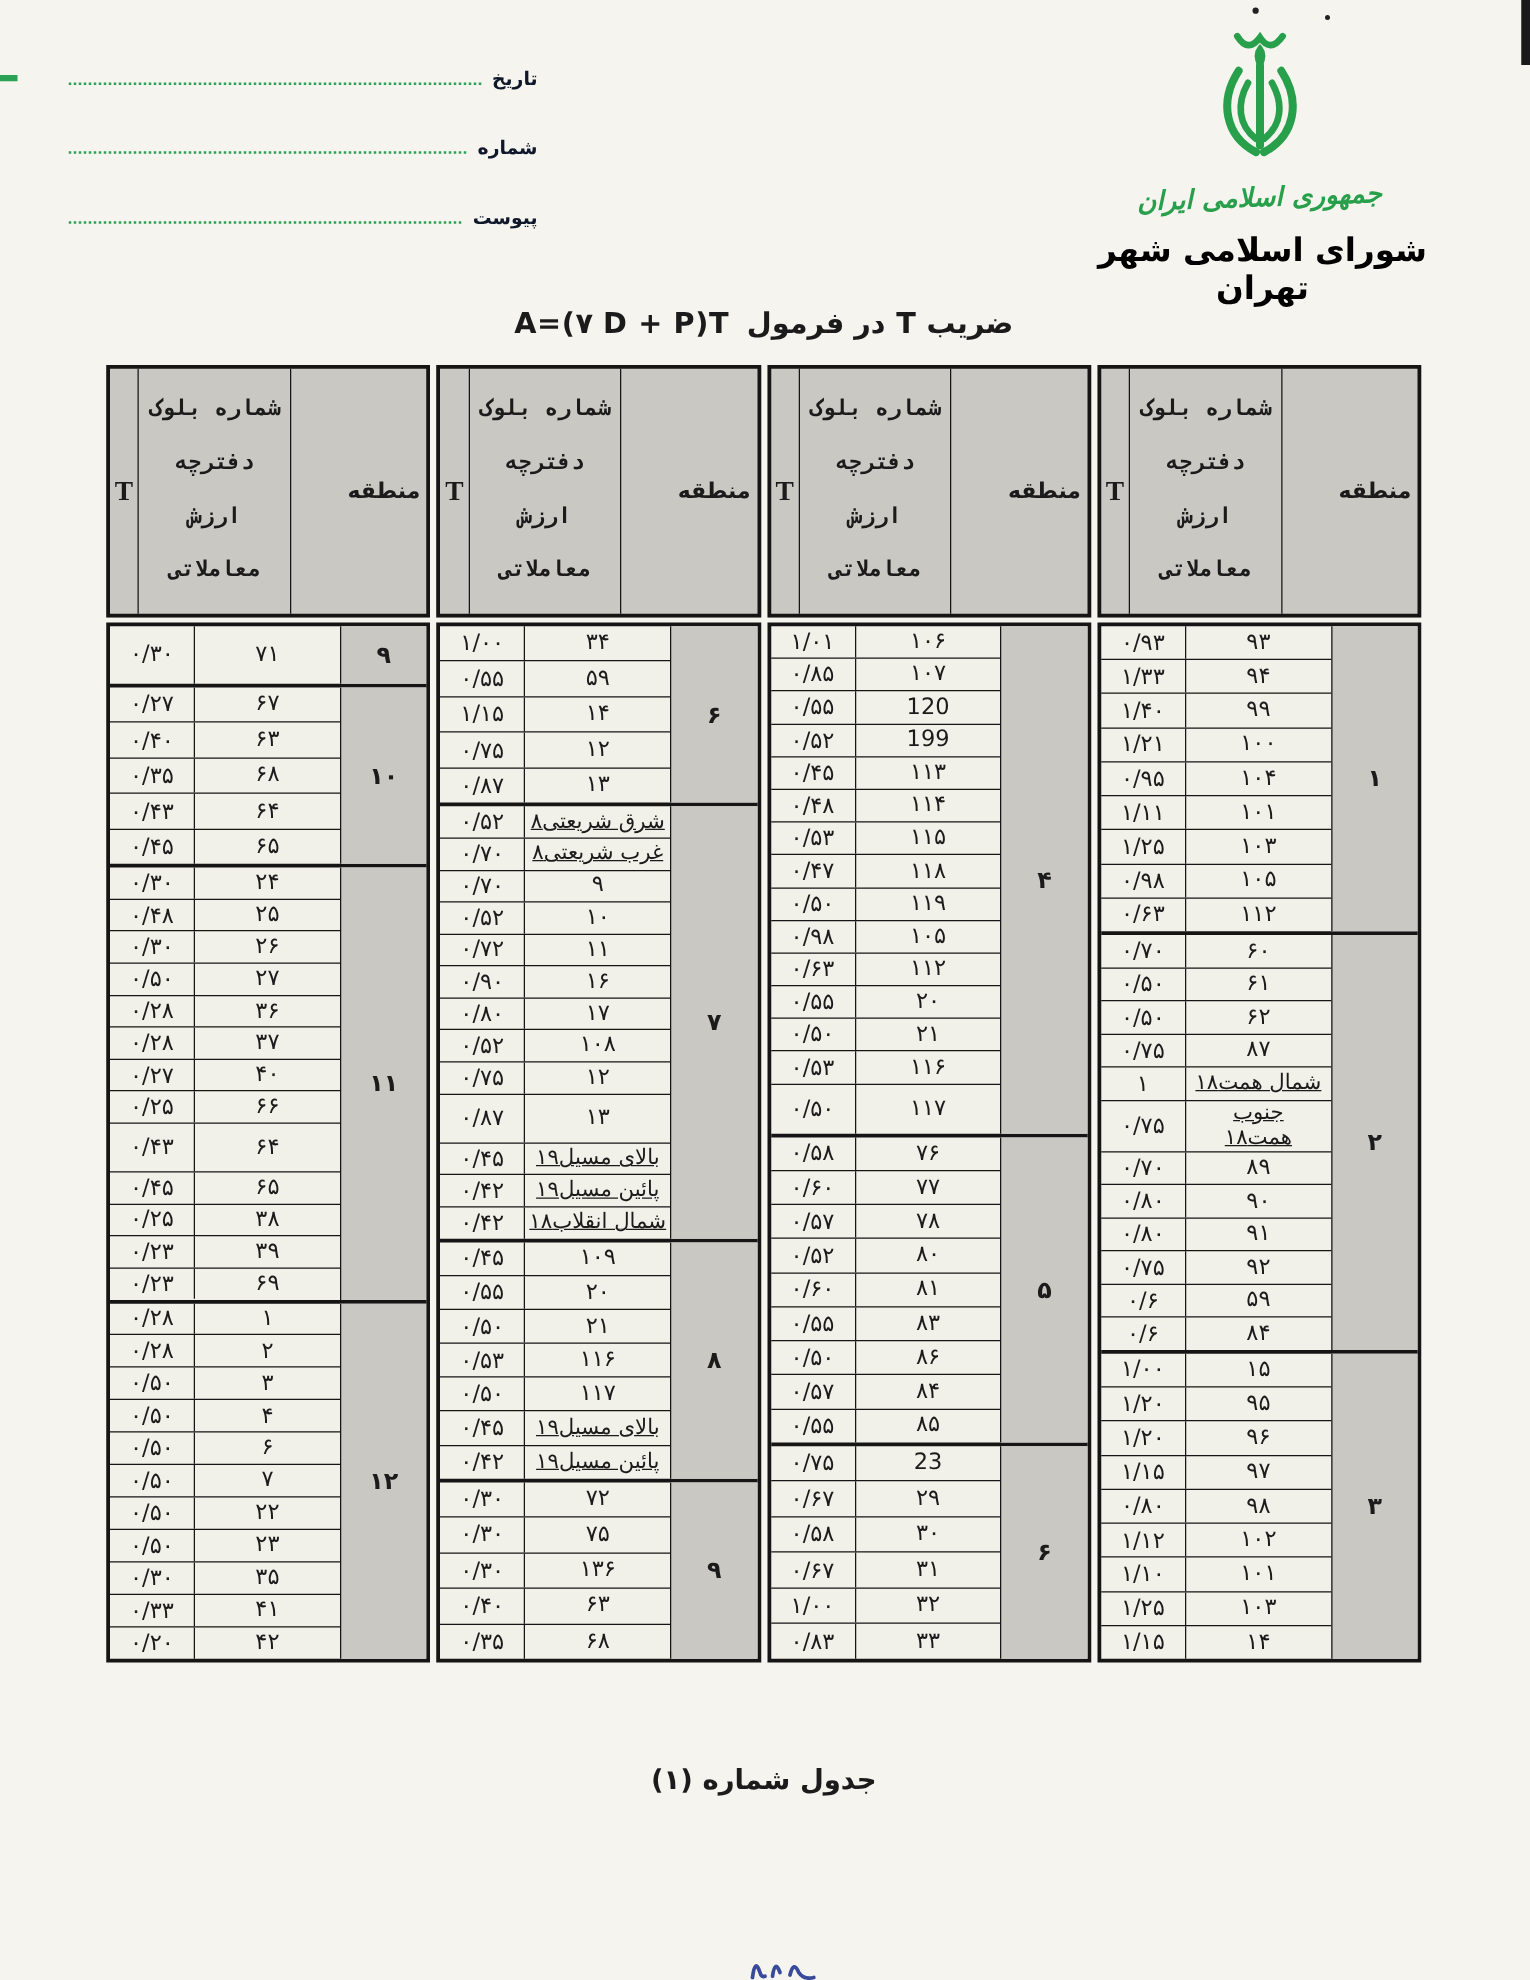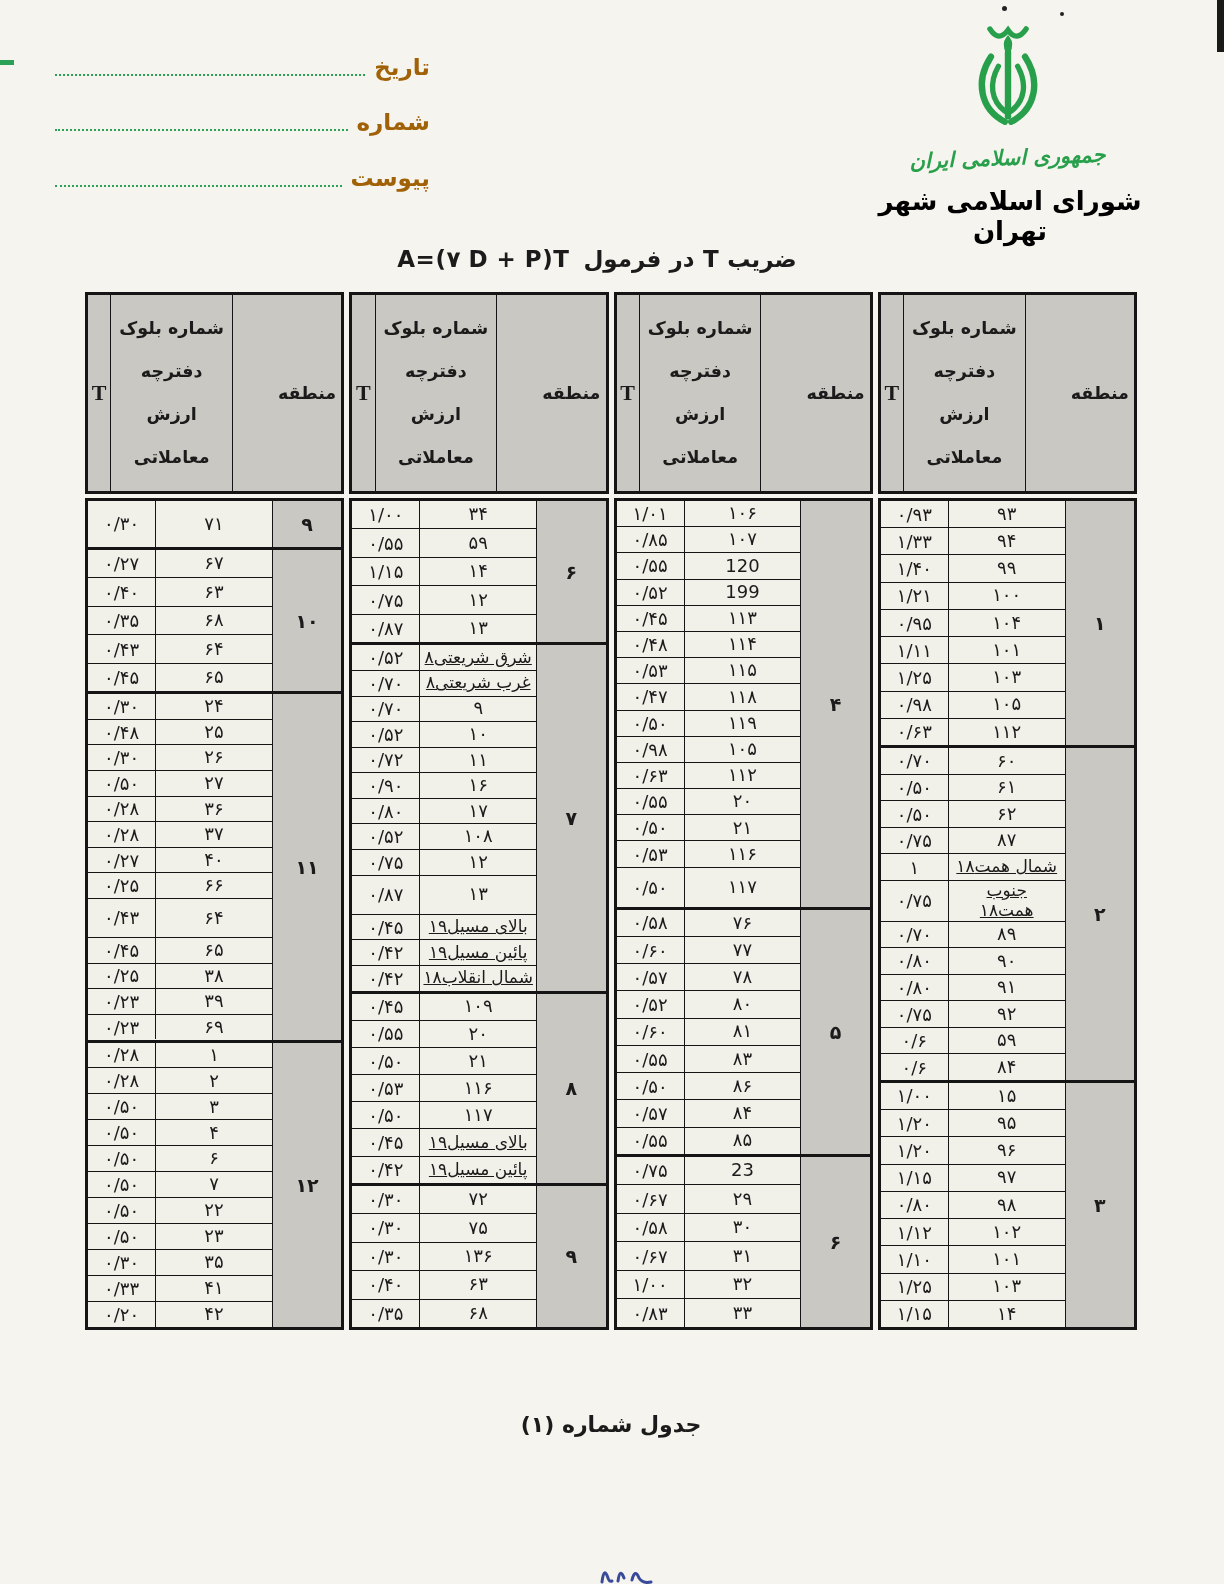--- a/index.html
+++ b/index.html
@@ -3,42 +3,42 @@
 <meta charset="utf-8">
 <style>
   html,body{margin:0;padding:0;background:#e8e7e1;}
   .page{
     position:relative;width:1224px;height:1584px;margin:0 auto;
     background:#f5f4ee;overflow:hidden;
     font-family:"DejaVu Sans",sans-serif;color:#1b1b1b;
   }
   
   .field-line{position:absolute;left:55px;width:375px;display:flex;direction:rtl;align-items:flex-end;gap:9px;}
-  .field-label{color:#a16207;font-size:23px;font-weight:700;white-space:nowrap;line-height:1;}
+  .field-label{color:#0f172a;font-size:15px;font-weight:700;white-space:nowrap;line-height:1;}
   .field-dots{flex:1;border-bottom:2.5px dotted #2aa155;height:4px;margin-bottom:3px;}
   .emblem{position:absolute;left:952px;top:14px;width:112px;height:128px;}
   .org1{position:absolute;left:875px;top:146px;width:265px;text-align:center;
         color:#28a04b;font-size:21px;font-weight:700;font-style:italic;transform:rotate(-2deg);}
   .org2{position:absolute;left:855px;top:186px;width:310px;text-align:center;
         color:#000000;font-size:26px;font-weight:800;direction:rtl;}
   
-  .doc-title{position:absolute;left:71px;top:246px;width:1052px;text-align:center;
+  .doc-title{position:absolute;left:85px;top:246px;width:1052px;text-align:center;
              direction:rtl;font-size:23px;font-weight:800;letter-spacing:.5px;}
   .doc-title .formula{padding-right:6px;}
   .caption{position:absolute;left:85px;top:1412px;width:1052px;text-align:center;
            direction:rtl;font-size:22px;font-weight:800;}
   
   .tbl{position:absolute;left:85px;top:292px;width:1052px;height:1038px;
        display:flex;direction:rtl;gap:5px;}
   .group{flex:1 1 0;display:flex;flex-direction:column;gap:4px;min-width:0;}
   .g-header{height:196px;flex:0 0 auto;border:3.5px solid #151515;background:#c9c8c3;
             display:flex;direction:rtl;}
   .hc{display:flex;align-items:center;justify-content:center;font-weight:700;font-size:17.5px;min-width:0;}
   .zone-h{width:27%;border-left:1.8px solid #151515;padding-left:40px;}
-  .block-h{width:46%;border-left:1.8px solid #151515;flex-direction:column;justify-content:space-around;padding:12px 2px;}
+  .block-h{width:46%;border-left:1.8px solid #151515;flex-direction:column;justify-content:space-around;padding:12px 2px;font-family:Liberation Mono, monospace;}
   .t-h{flex:1;font-family:"Liberation Serif","DejaVu Serif",serif;font-size:22px;}
   .bh-line{line-height:1;}
   .g-body{flex:1;border:3.5px solid #151515;background:#f1f0e9;
           display:flex;flex-direction:column;min-height:0;}
   .region{display:flex;direction:rtl;min-height:0;}
   .region:not(:last-child){border-bottom:3.5px solid #151515;}
   .zone-cell{width:27%;background:#c9c8c3;border-left:1.8px solid #151515;
              display:flex;align-items:center;justify-content:center;}
   .zone-label{font-size:19px;font-weight:700;}
   .rows{flex:1;display:flex;flex-direction:column;min-width:0;min-height:0;}

